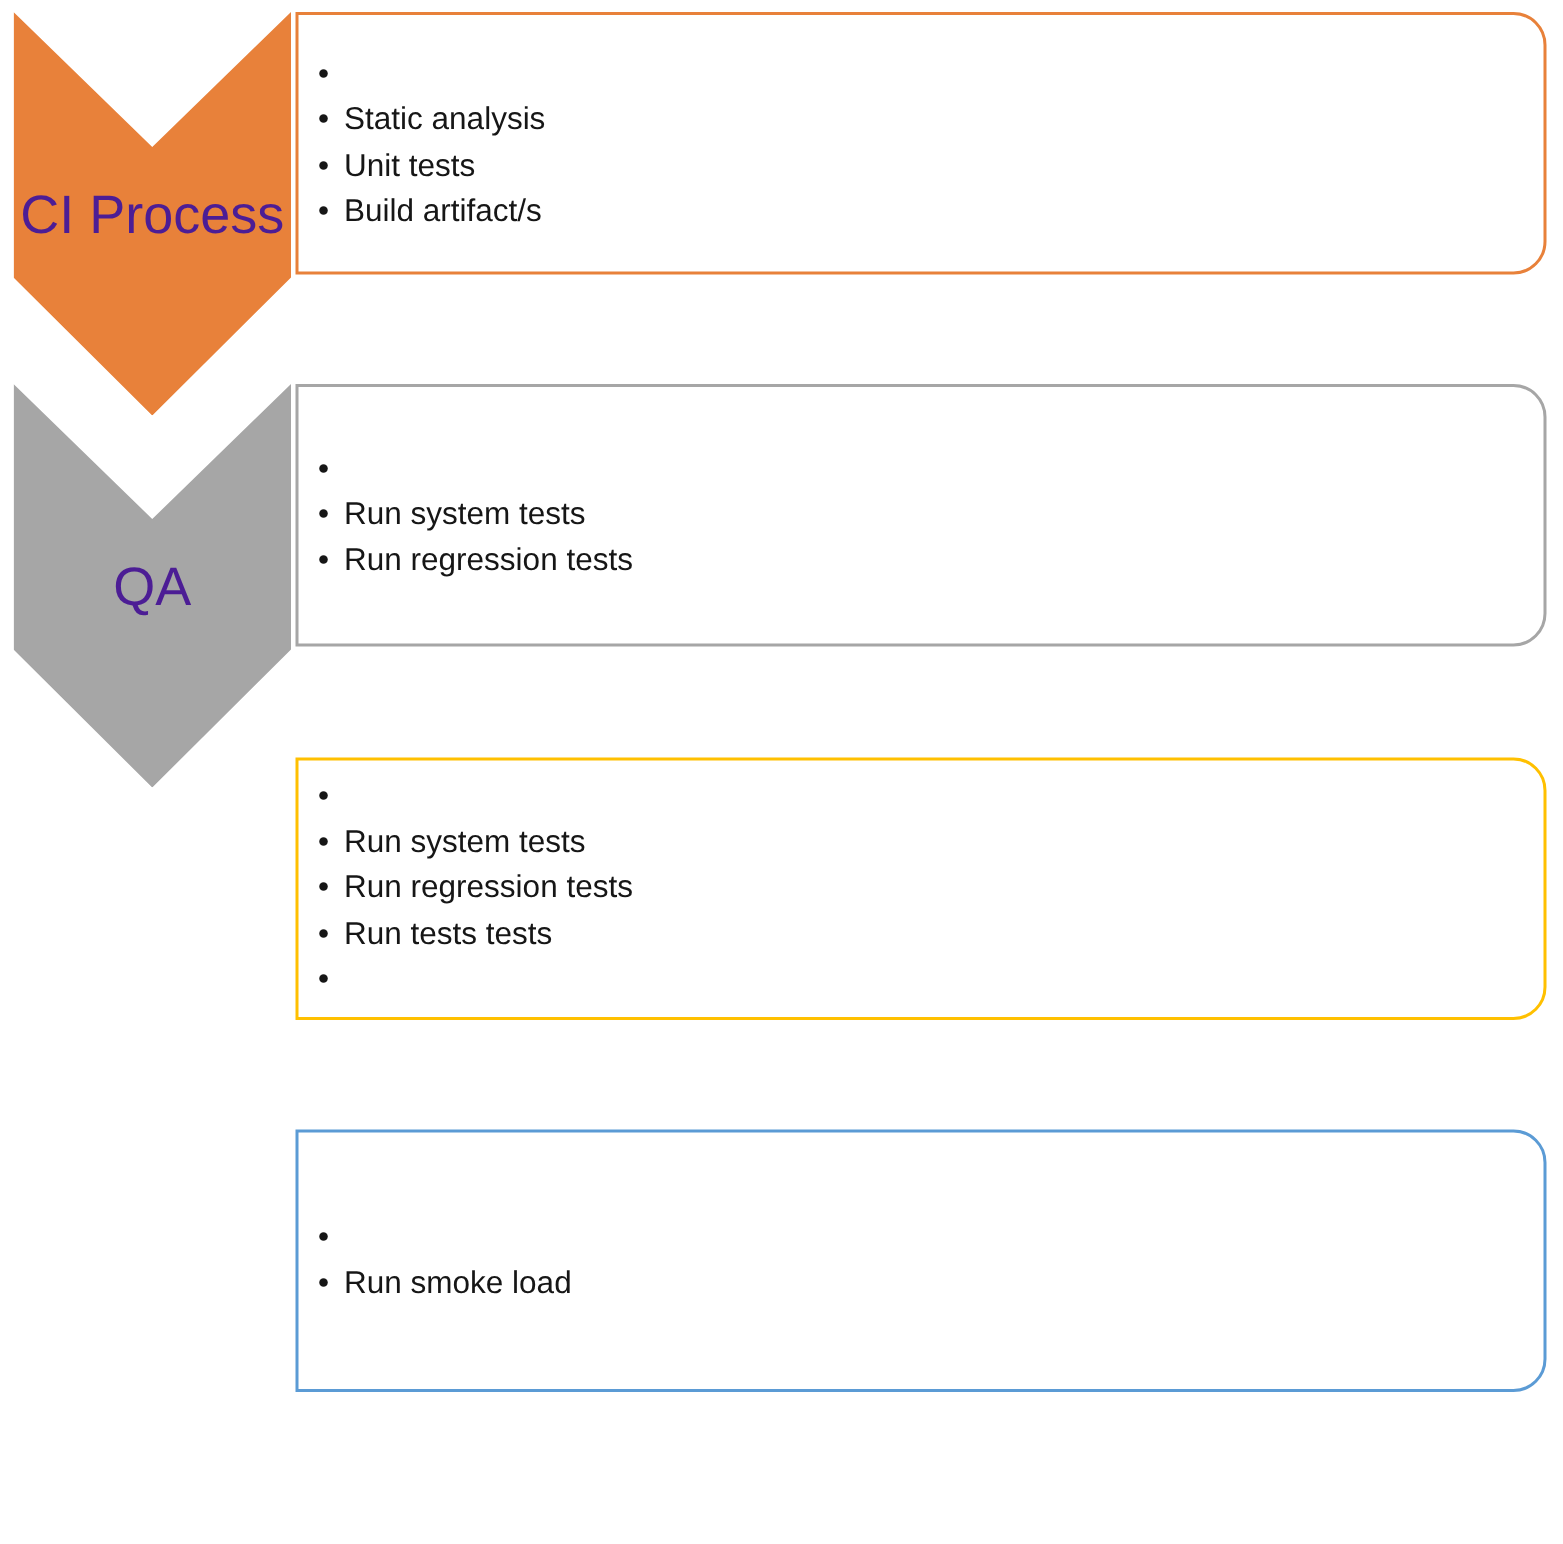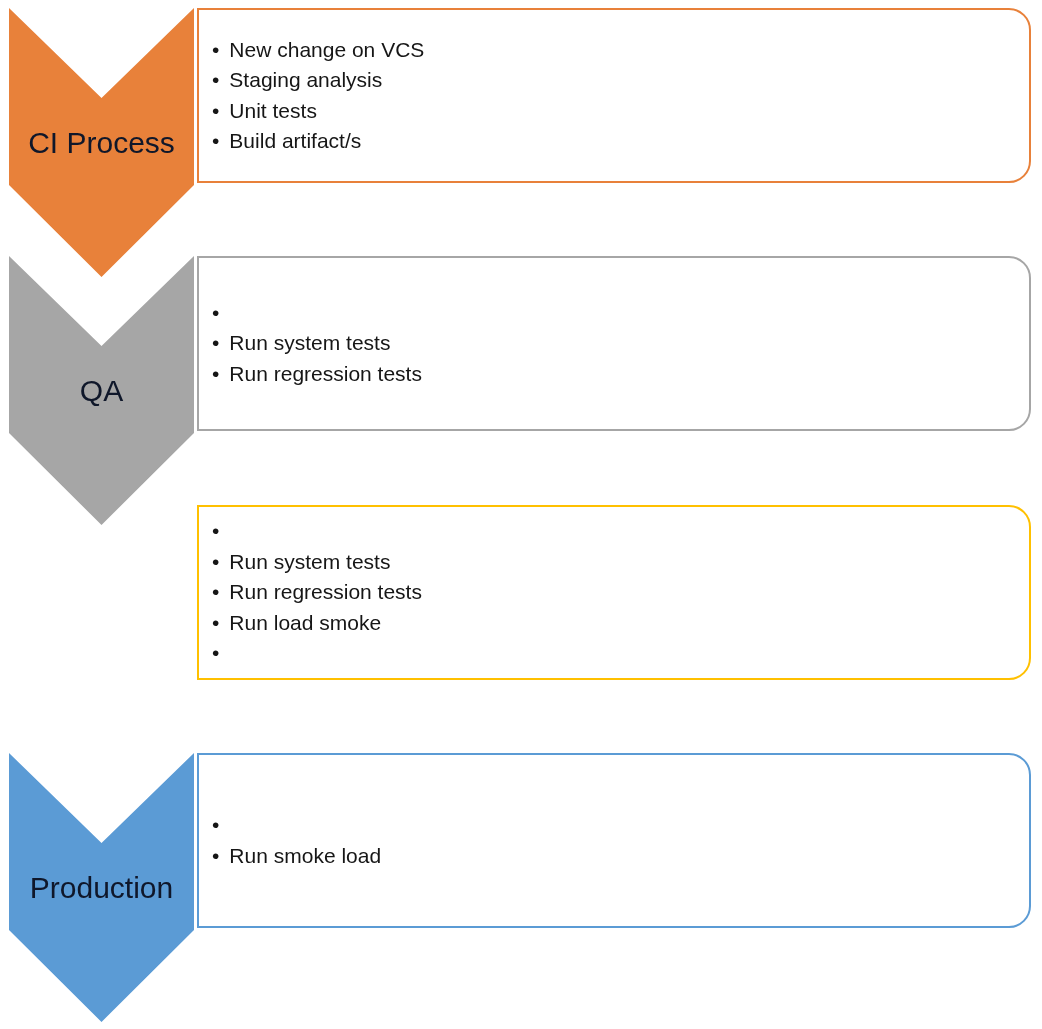--- a/index.html
+++ b/index.html
@@ -31,22 +31,22 @@
     top: 0;
     width: 185px;
     height: 269px;
     clip-path: polygon(0 0, 50% 90px, 100% 0, 100% 177px, 50% 269px, 0 177px);
     display: flex;
     align-items: center;
     justify-content: center;
   }
 
   .chevron-label {
-    color: #0f172a;
-    font-size: 30px;
+    color: #4c1d95;
+    font-size: 36px;
     line-height: 1;
     white-space: nowrap;
     text-align: center;
   }
 
   .panel {
     position: absolute;
     left: 197px;
     top: 0;
     width: 834px;
@@ -85,25 +85,24 @@
 <div class="canvas">
 
   <section class="row row-0">
     <div class="chevron" style="background: rgb(232, 129, 58);">
       <span class="chevron-label">CI Process</span>
     </div>
     <div class="panel" style="border-color: rgb(232, 129, 58);">
       <ul class="items">
         <li class="item">
           <span class="bullet">•</span>
-          <span>New change on VCS</span>
         </li>
         <li class="item">
           <span class="bullet">•</span>
-          <span>Staging analysis</span>
+          <span>Static analysis</span>
         </li>
         <li class="item">
           <span class="bullet">•</span>
           <span>Unit tests</span>
         </li>
         <li class="item">
           <span class="bullet">•</span>
           <span>Build artifact/s</span>
         </li>
       </ul>
@@ -140,33 +139,30 @@
         <li class="item">
           <span class="bullet">•</span>
           <span>Run system tests</span>
         </li>
         <li class="item">
           <span class="bullet">•</span>
           <span>Run regression tests</span>
         </li>
         <li class="item">
           <span class="bullet">•</span>
-          <span>Run load smoke</span>
+          <span>Run tests tests</span>
         </li>
         <li class="item">
           <span class="bullet">•</span>
         </li>
       </ul>
     </div>
   </section>
 
   <section class="row row-3">
-    <div class="chevron" style="background: rgb(91, 155, 213);">
-      <span class="chevron-label">Production</span>
-    </div>
     <div class="panel" style="border-color: rgb(91, 155, 213);">
       <ul class="items">
         <li class="item">
           <span class="bullet">•</span>
         </li>
         <li class="item">
           <span class="bullet">•</span>
           <span>Run smoke load</span>
         </li>
       </ul>

